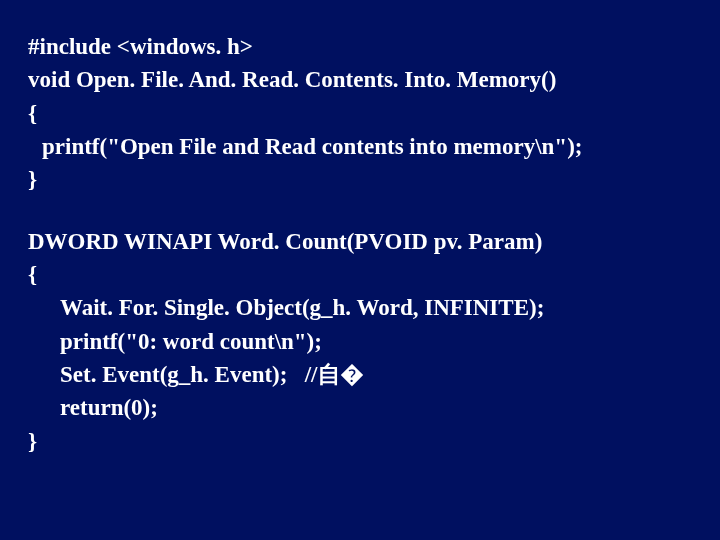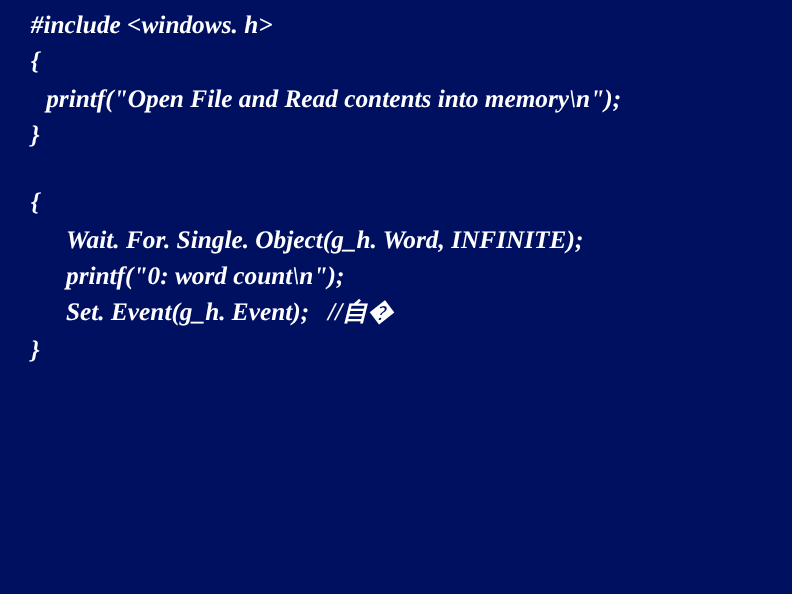--- a/index.html
+++ b/index.html
@@ -11,37 +11,39 @@
   }
   body {
     background: #001060;
     font-family: "Times New Roman", Times, serif;
     font-weight: bold;
     color: #ffffff;
     font-size: 23px;
     line-height: 1.45;
   }
   .slide {
-    padding: 6px 0 0 28px;
-    font-style: italic;
+    padding: 30px 0 0 28px;
   }
   .line {
     white-space: pre;
   }
   .indent1 { padding-left: 14px; }
   .indent2 { padding-left: 32px; }
   .gap { height: 28px; }
 </style>
 </head>
 <body>
 
 <div class="slide">
   <div class="line">#include &lt;windows. h&gt;</div>
+  <div class="line">void Open. File. And. Read. Contents. Into. Memory()</div>
   <div class="line">{</div>
   <div class="line indent1">printf("Open File and Read contents into memory\n");</div>
   <div class="line">}</div>
   <div class="gap"></div>
+  <div class="line">DWORD WINAPI Word. Count(PVOID pv. Param)</div>
   <div class="line">{</div>
   <div class="line indent2">Wait. For. Single. Object(g_h. Word, INFINITE);</div>
   <div class="line indent2">printf("0: word count\n");</div>
   <div class="line indent2">Set. Event(g_h. Event);   //自�</div>
+  <div class="line indent2">return(0);</div>
   <div class="line">}</div>
 </div>
 
 </body></html>

